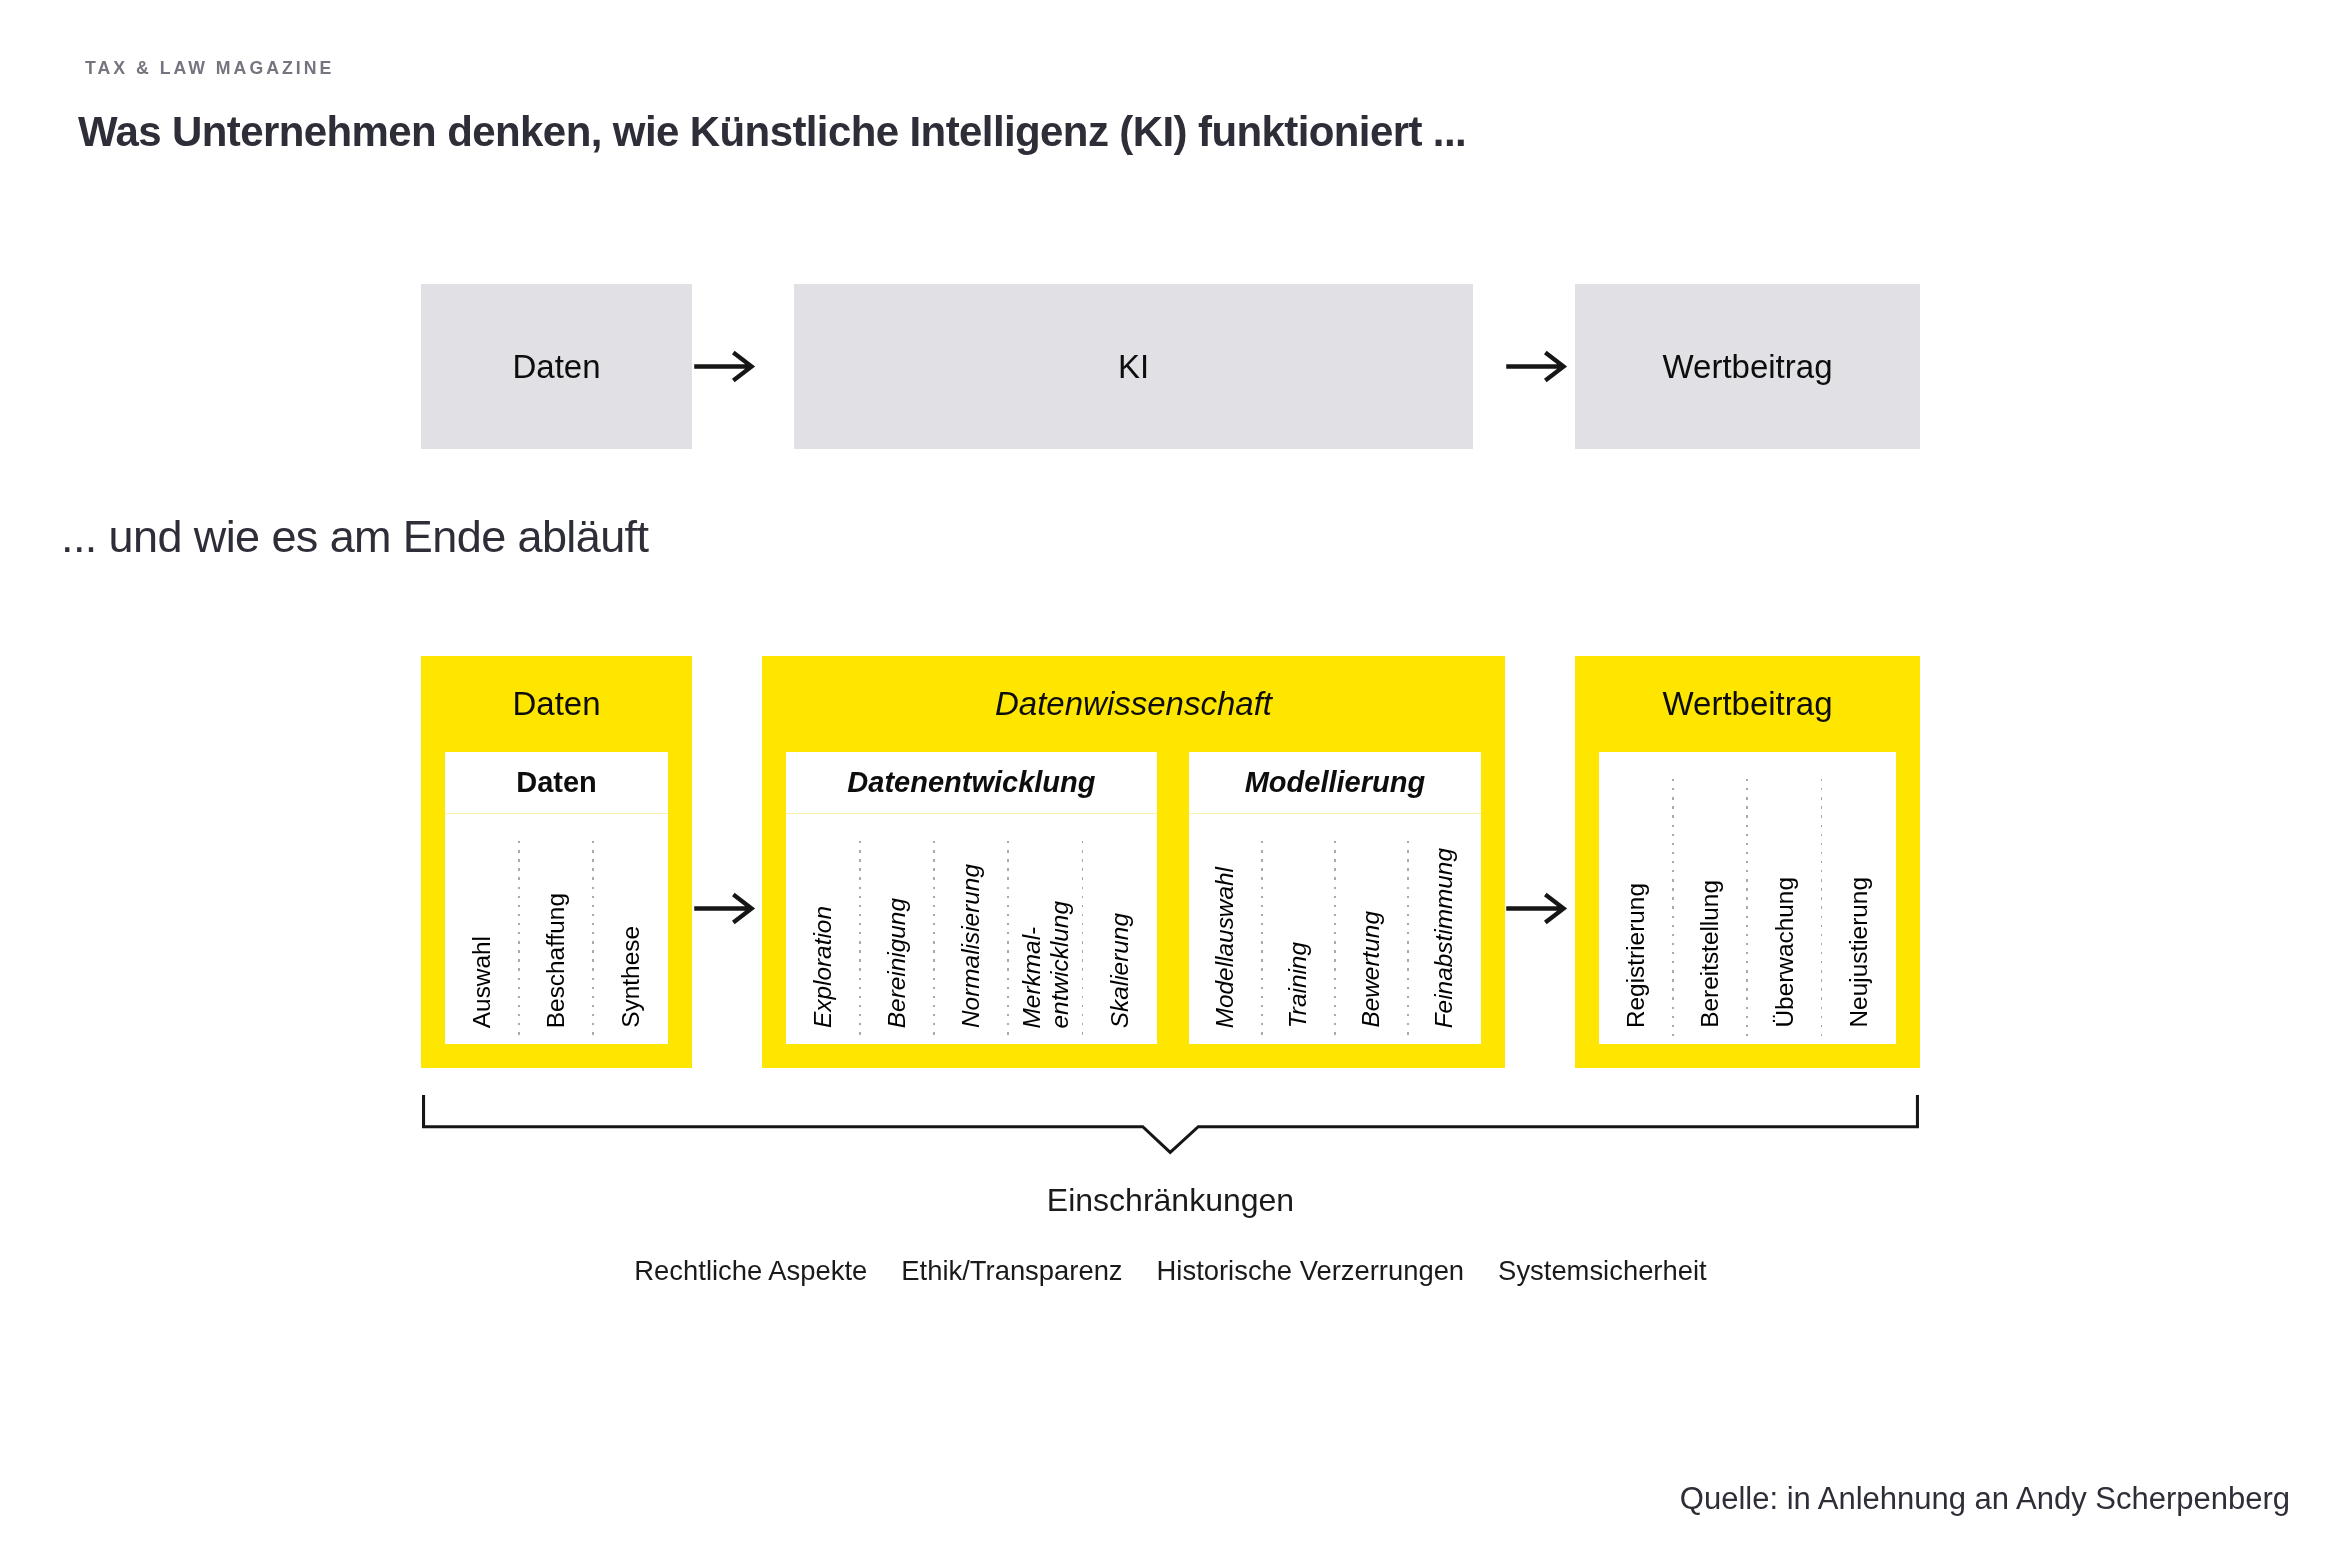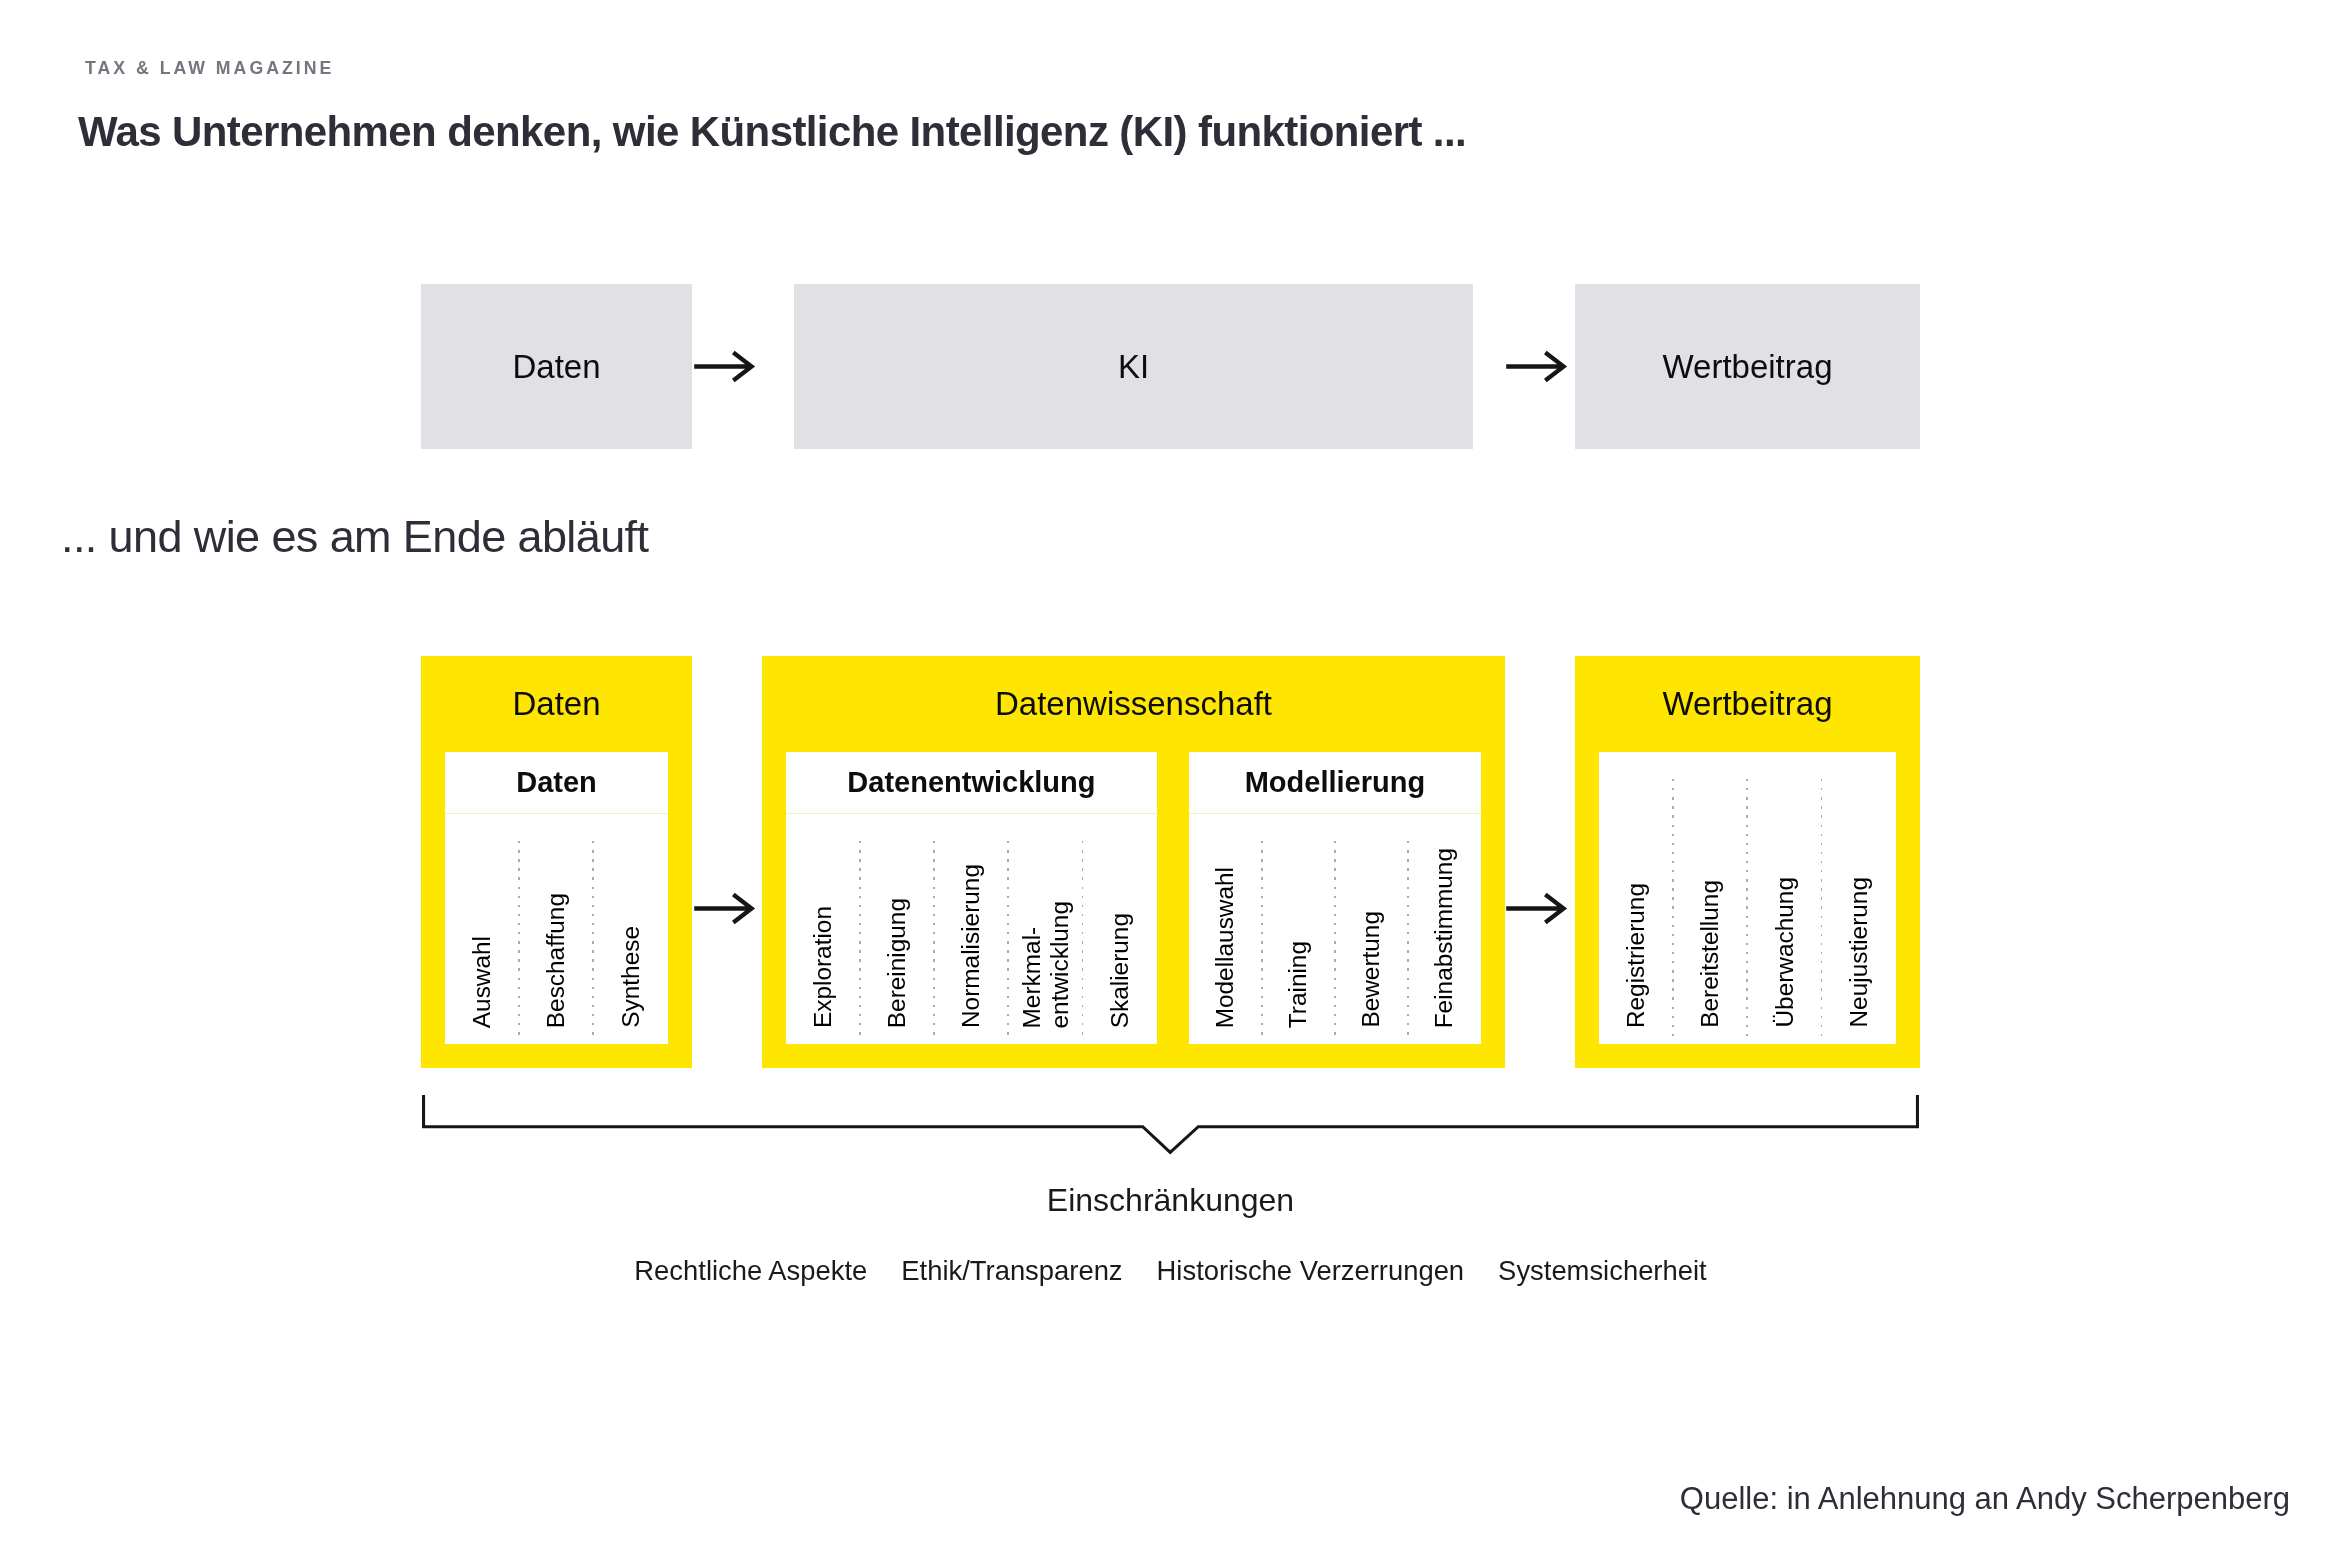--- a/index.html
+++ b/index.html
@@ -146,21 +146,21 @@
         </div>
       </div>
     </div>
 
     <div class="arrow" style="left:693px;top:890px;">
       <svg viewBox="0 0 113 60">
           <path d="M2 30 H94 M66 7 L96 30 L66 53" fill="none" stroke="#161616" stroke-width="7"></path>
         </svg>
     </div>
 
-    <div class="ybox" style="left:762px;width:743px;">
+    <div class="ybox" style="left:762px;width:743px;font-style:italic;">
       <div class="ybox-header">Datenwissenschaft</div>
       <div class="ybox-inner">
         <div class="group w5">
           <div class="group-title">Datenentwicklung</div>
           <div class="group-cols">
             <div class="col">
                 <span class="vlabel">Exploration</span>
               </div>
             <div class="col">
                 <span class="vlabel">Bereinigung</span>

